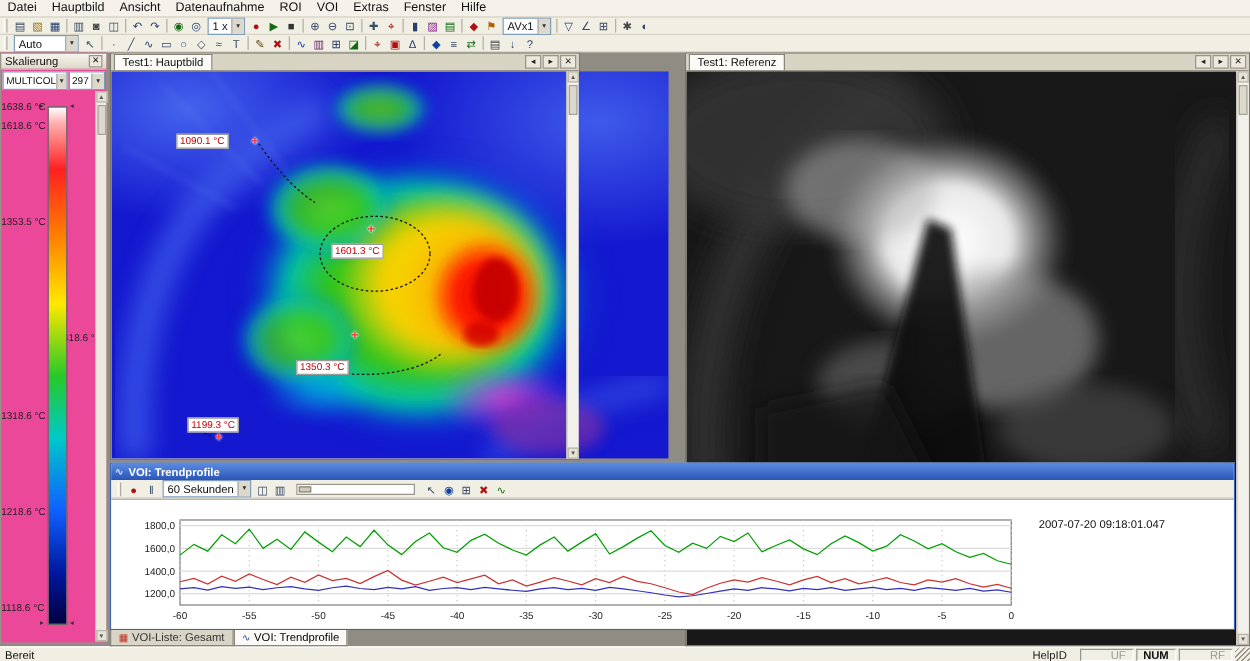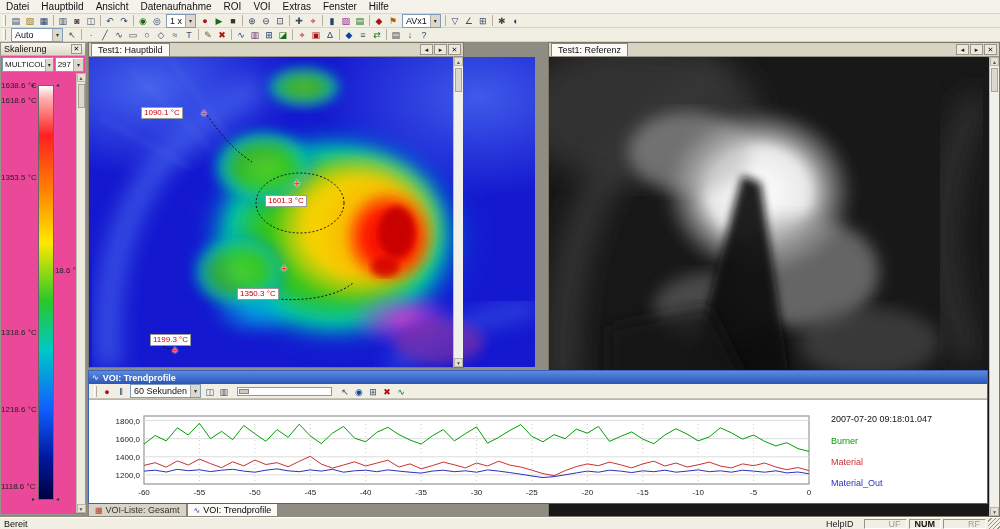--- a/index.html
+++ b/index.html
@@ -399,26 +399,20 @@
             <line x1="55" y1="44.8" x2="720" y2="44.8" stroke="#dcdcdc"></line>
             <text x="51" y="47.8" font-size="8" text-anchor="end" fill="#222" font-family="Liberation Sans, sans-serif">1400,0</text>
             <line x1="55" y1="62.9" x2="720" y2="62.9" stroke="#dcdcdc"></line>
             <text x="51" y="65.9" font-size="8" text-anchor="end" fill="#222" font-family="Liberation Sans, sans-serif">1200,0</text>
             <polyline points="55.0,32.1 66.1,23.5 77.2,28.9 88.3,15.8 99.3,23.0 110.4,11.3 121.5,26.7 132.6,19.4 143.7,27.6 154.8,13.5 165.8,21.7 176.9,29.4 188.0,17.6 199.1,25.3 210.2,12.2 221.3,23.9 232.3,31.7 243.4,21.2 254.5,14.4 265.6,26.2 276.7,29.8 287.8,20.3 298.8,15.3 309.9,22.6 321.0,28.0 332.1,32.1 343.2,23.9 354.3,17.6 365.3,28.9 376.4,21.7 387.5,14.9 398.6,31.2 409.7,25.3 420.8,18.5 431.8,12.6 442.9,24.4 454.0,29.8 465.1,22.6 476.2,26.7 487.3,17.1 498.3,21.2 509.4,14.4 520.5,29.4 531.6,24.4 542.7,19.9 553.8,27.1 564.8,31.7 575.9,23.0 587.0,16.7 598.1,22.1 609.2,28.9 620.3,24.9 631.3,15.8 642.4,20.8 653.5,27.1 664.6,23.0 675.7,29.4 686.8,33.9 697.8,30.7 708.9,36.6 720.0,39.4" fill="none" stroke="#00a000" stroke-width="1"></polyline>
             <polyline points="55.0,53.4 66.1,50.7 77.2,55.2 88.3,48.9 99.3,53.0 110.4,47.1 121.5,51.6 132.6,55.7 143.7,49.8 154.8,53.9 165.8,48.0 176.9,52.5 188.0,50.7 199.1,54.8 210.2,49.3 221.3,44.3 232.3,52.1 243.4,56.1 254.5,53.0 265.6,49.8 276.7,54.0 287.8,51.1 298.8,48.2 309.9,55.0 321.0,51.9 332.1,56.8 343.2,53.7 354.3,50.1 365.3,52.8 376.4,55.9 387.5,51.0 398.6,54.0 409.7,49.2 420.8,53.1 431.8,55.0 442.9,58.2 454.0,61.6 465.1,63.7 476.2,58.6 487.3,54.6 498.3,51.9 509.4,53.7 520.5,50.1 531.6,52.8 542.7,55.9 553.8,51.9 564.8,49.2 575.9,54.0 587.0,51.0 598.1,55.0 609.2,52.8 620.3,50.1 631.3,54.0 642.4,55.9 653.5,51.9 664.6,53.7 675.7,51.0 686.8,55.0 697.8,57.7 708.9,55.5 720.0,58.6" fill="none" stroke="#cc3030" stroke-width="1"></polyline>
             <polyline points="55.0,59.1 66.1,58.2 77.2,60.0 88.3,57.3 99.3,58.7 110.4,57.8 121.5,59.6 132.6,58.2 143.7,57.3 154.8,59.1 165.8,60.2 176.9,58.2 188.0,56.9 199.1,58.8 210.2,59.7 221.3,57.9 232.3,59.1 243.4,57.3 254.5,60.2 265.6,58.8 276.7,58.2 287.8,59.7 298.8,57.9 309.9,59.1 321.0,60.2 332.1,61.1 343.2,59.1 354.3,58.2 365.3,59.7 376.4,58.8 387.5,60.2 398.6,57.9 409.7,59.1 420.8,60.6 431.8,62.2 442.9,64.0 454.0,65.5 465.1,64.6 476.2,62.8 487.3,60.9 498.3,59.1 509.4,60.2 520.5,58.2 531.6,59.1 542.7,60.6 553.8,58.8 564.8,59.7 575.9,58.2 587.0,60.2 598.1,59.1 609.2,57.9 620.3,59.7 631.3,58.8 642.4,60.2 653.5,58.2 664.6,59.1 675.7,60.2 686.8,58.8 697.8,60.9 708.9,60.0 720.0,61.8" fill="none" stroke="#3030bb" stroke-width="1"></polyline>
           </svg></div>
       <div class="legend">
         <div class="legend-header">2007-07-20 09:18:01.047</div>
-        <div class="legend-items">
-
-        <div class="legend-item" style="color: rgb(0, 160, 0);">Burner</div>
-            <div class="legend-item" style="color: rgb(204, 48, 48);">Material</div>
-            <div class="legend-item" style="color: rgb(48, 48, 187);">Material_Out</div>
-          </div>
       </div>
     </div>
   </div>
 
   <div id="doc-tabs">
 
   <div class="doc-tab">
         <span class="doc-tab-icon" style="color: rgb(192, 48, 32);">▦</span>
         <span>VOI-Liste: Gesamt</span>
       </div>

